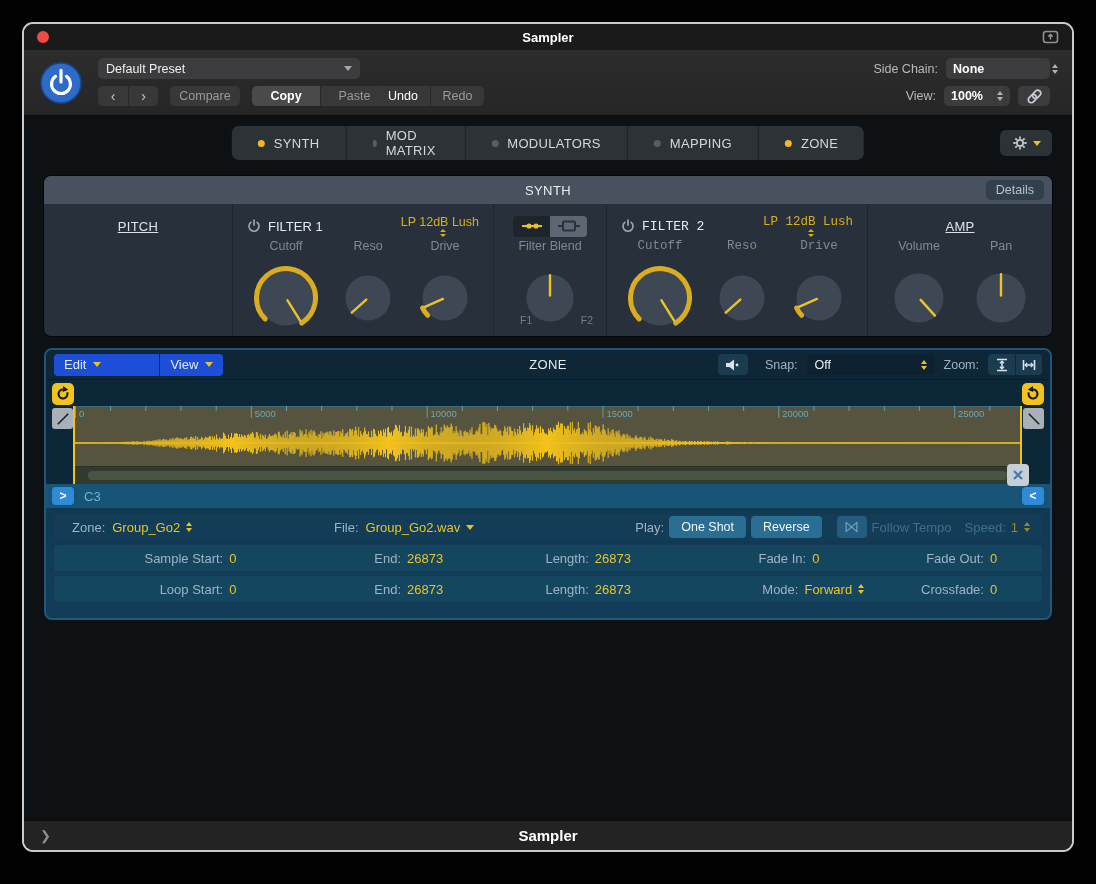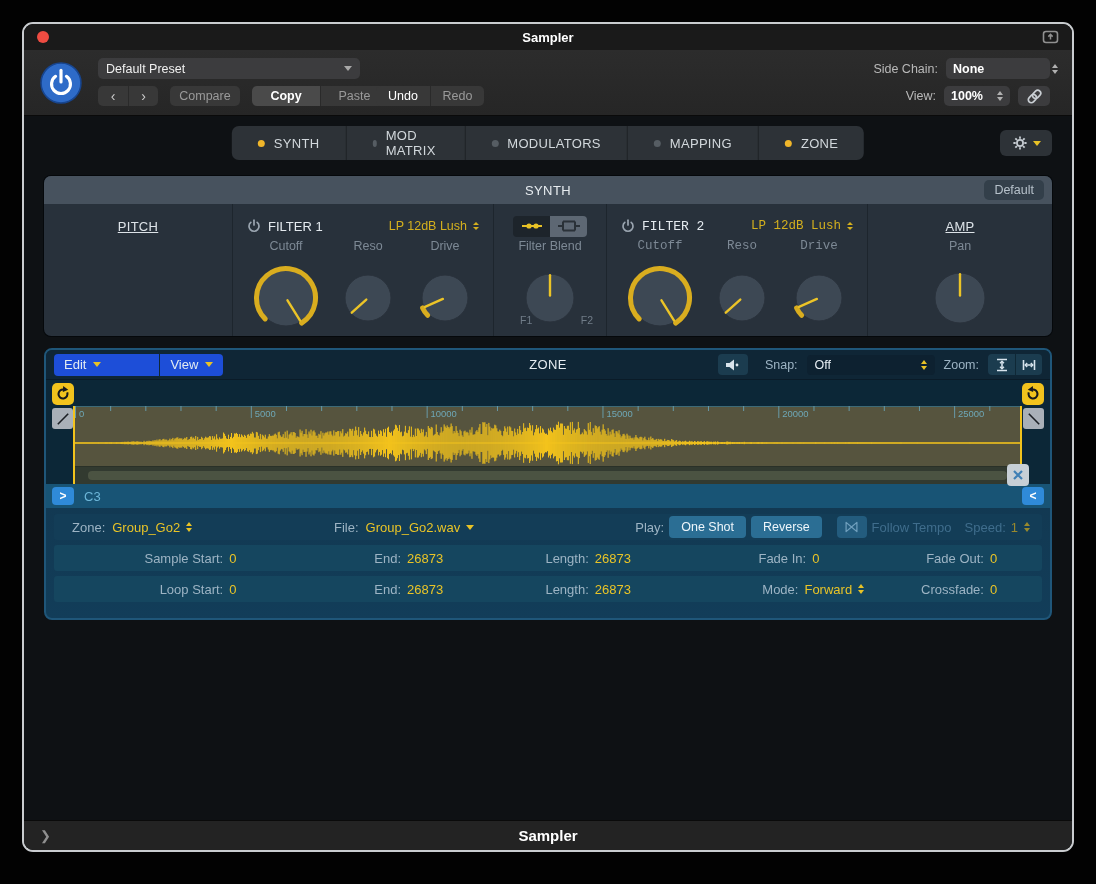--- a/index.html
+++ b/index.html
@@ -64,21 +64,21 @@
   .synth-header { height:28px; background:#47525e; display:flex; align-items:center; justify-content:center; position:relative; }
   .synth-title { color:#e7ecf0; font-size:13px; letter-spacing:0.4px; }
   .details-btn { position:absolute; right:8px; top:4px; height:20px; padding:0 10px; background:#333f4a; border-radius:5px; color:#b6c1ca; font-size:12.5px; display:flex; align-items:center; }
   .synth-body { display:flex; height:132px; }
   .sec { position:relative; display:flex; flex-direction:column; }
   .sec + .sec { border-left:1px solid #1d252d; }
   .sec-pitch { width:188px; } .sec-f1 { width:261px; } .sec-blend { width:113px; } .sec-f2 { width:261px;font-family:Liberation Mono, monospace; } .sec-amp { flex:1; }
   .sec-title-row { height:26px; margin-top:9px; display:flex; align-items:center; justify-content:center; color:#dde3e8; font-size:13px; letter-spacing:0.3px;text-decoration:underline; }
   .filter-title-row { height:26px; margin-top:9px; display:flex; align-items:center; padding:0 14px; gap:7px; }
   .filter-name { color:#e4eaef; font-size:13px; }
-  .filter-preset { margin-left:auto; color:#d4b01e; font-size:12.5px; display:flex; align-items:center; }
+  .filter-preset { margin-left:auto; color:#d4b01e; font-size:12.5px; display:flex; align-items:center;flex-direction:column; }
   .filter-preset .st i { border-left-width:3px; border-right-width:3px; }
   .filter-preset .st .up { border-bottom-width:3.5px; } .filter-preset .st .dn { border-top-width:3.5px; }
   .knob-row { flex:1; display:flex; justify-content:space-evenly; position:relative; }
   .knob-col { display:flex; flex-direction:column; align-items:center; }
   .knob-label { height:20px; color:#7d8995; font-size:12.5px; display:flex; align-items:flex-start; }
   .knob-wrap { flex:1; display:flex; align-items:center; justify-content:center; }
   .blend-toggles { height:26px; margin-top:9px; display:flex; align-items:center; justify-content:center; }
   .tog { width:37px; height:21px; display:flex; align-items:center; justify-content:center; }
   .tog.serial { background:#1d242b; border-radius:4px 0 0 4px; }
   .tog.parallel { background:#5d6773; border-radius:0 4px 4px 0; }
@@ -262,21 +262,21 @@
               <line x1="4.9594408408978445" y1="4.959440840897846" x2="3.3330952441687858" y2="3.3330952441687876"></line>
             </g>
         </svg>
         <span class="gear-chev"></span>
       </div>
     </div>
 
     <div class="synth-panel">
       <div class="synth-header">
         <span class="synth-title">SYNTH</span>
-        <div class="details-btn">Default</div>
+        <div class="details-btn">Details</div>
       </div>
       <div class="synth-body">
 
         <div class="sec sec-pitch">
           <div class="sec-title-row">PITCH</div>
         </div>
 
         <div class="sec sec-f1">
           <div class="filter-title-row">
             <svg width="14" height="14" viewBox="0 0 14 14">
@@ -397,20 +397,29 @@
                     <line x1="26.89884544742202" y1="29.93549427907434" x2="9.03903175050917" y2="37.88719565120623" stroke="#ecc427" stroke-width="2.4" stroke-linecap="round"></line>
                   </svg>
                 </div>
             </div>
           </div>
         </div>
 
         <div class="sec sec-amp">
           <div class="sec-title-row">AMP</div>
           <div class="knob-row">
+            <div class="knob-col">
+              <div class="knob-label">Volume</div>
+              <div class="knob-wrap">
+                  <svg width="62" height="62" viewBox="0 0 62 62">
+                    <circle cx="31" cy="31" r="25" fill="#3d4854" stroke="#2a323c" stroke-width="1"></circle>
+                    <line x1="32.67282651589714" y1="32.85786206369349" x2="46.89185190102289" y2="48.649689605088106" stroke="#ecc427" stroke-width="2.4" stroke-linecap="round"></line>
+                  </svg>
+                </div>
+            </div>
             <div class="knob-col">
               <div class="knob-label">Pan</div>
               <div class="knob-wrap">
                   <svg width="62" height="62" viewBox="0 0 62 62">
                     <circle cx="31" cy="31" r="25" fill="#3d4854" stroke="#2a323c" stroke-width="1"></circle>
                     <line x1="31" y1="28.5" x2="31" y2="7.25" stroke="#ecc427" stroke-width="2.4" stroke-linecap="round"></line>
                   </svg>
                 </div>
             </div>
           </div>

